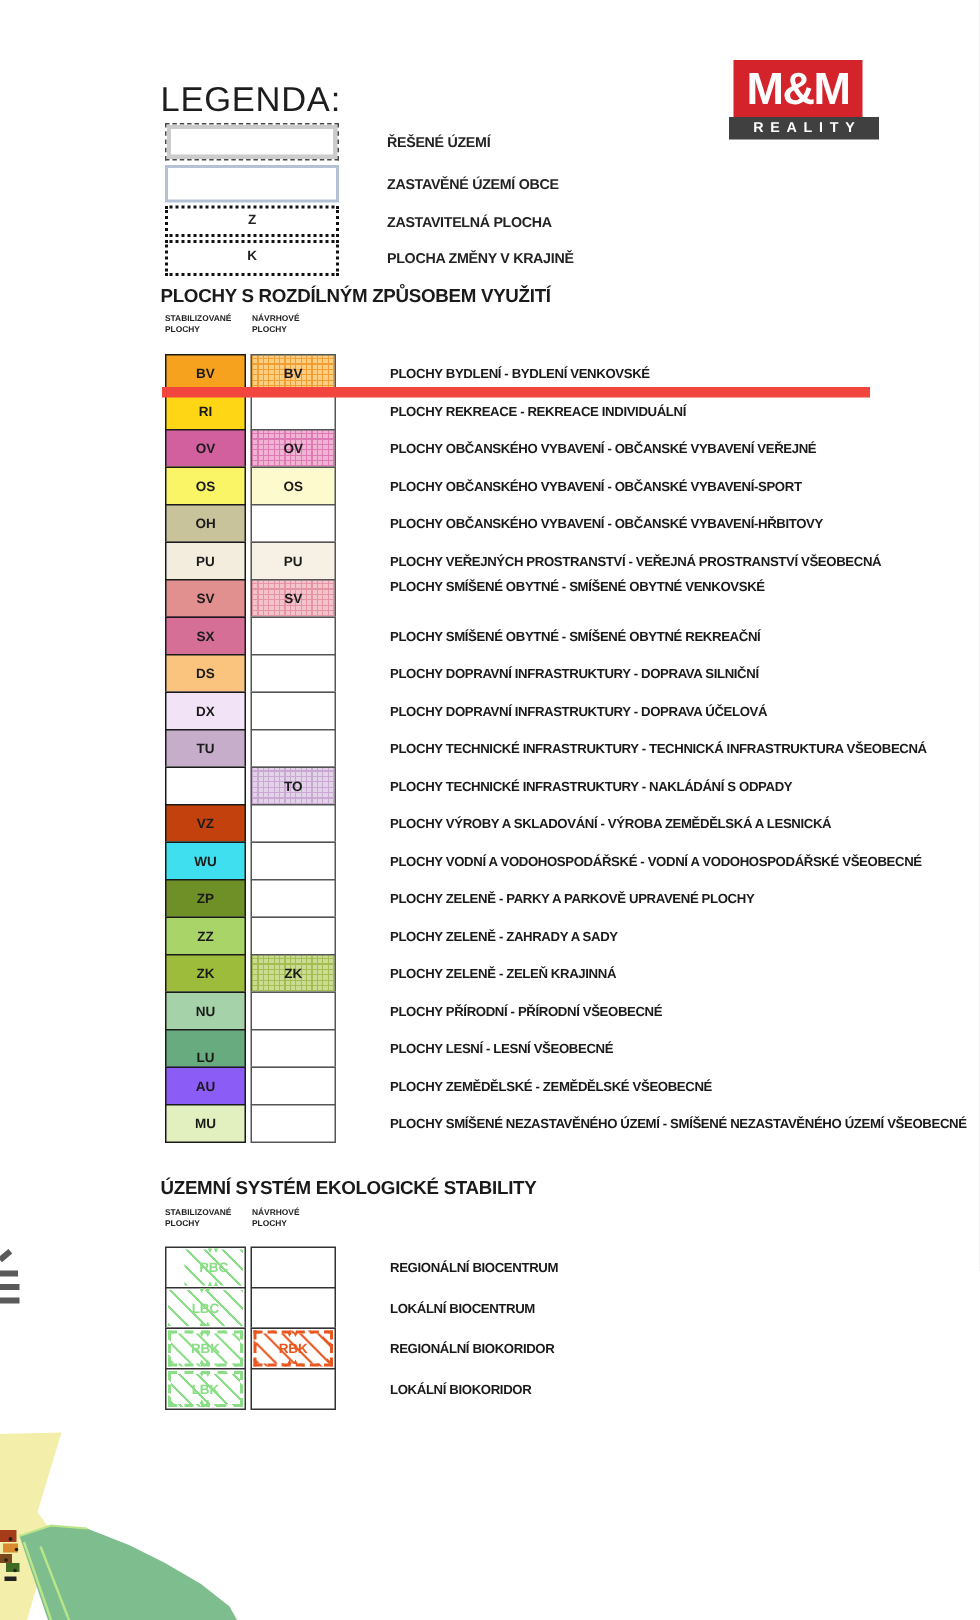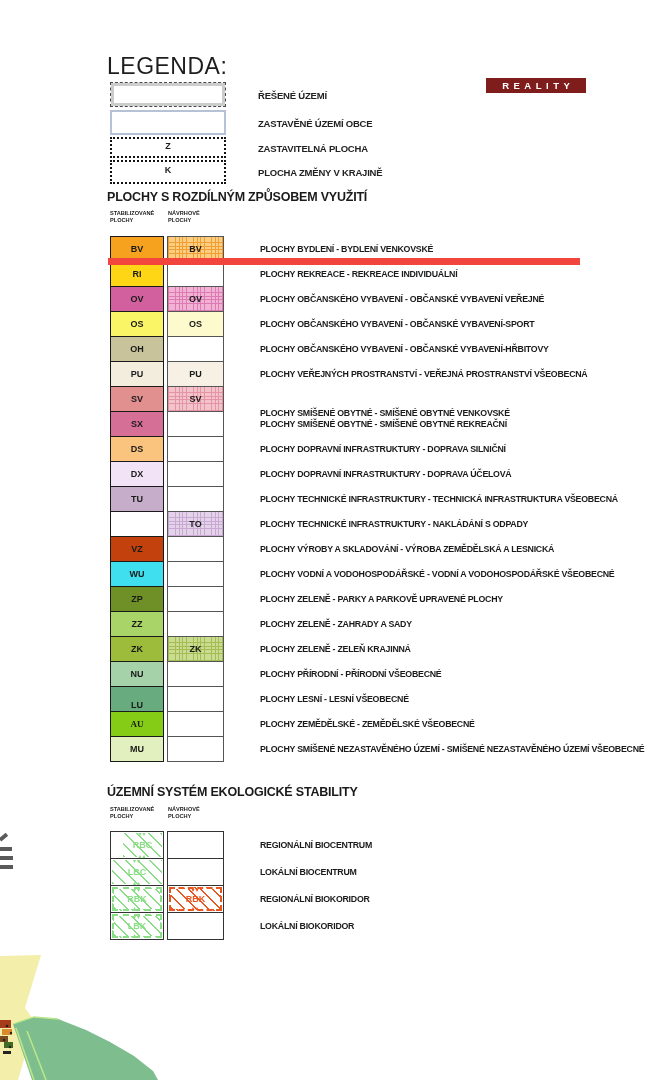--- a/index.html
+++ b/index.html
@@ -48,21 +48,22 @@
   .map-frag{left:0;top:950px;width:220px;height:130px;}
 </style>
 </head>
 <body>
 
 <div class="page">
 
   <div class="abs title">LEGENDA:</div>
 
   <div class="abs logo">
-    <div class="logo-blue" style="background: #7f1d1d;">REALITY</div>
+    <div class="logo-red" style="background: rgb(213, 35, 43);">M&amp;M</div>
+    <div class="logo-blue" style="background: #404040;">REALITY</div>
   </div>
 
   <div id="boundary-rows">
       <div class="b-box dashed-gray" style="top: 82px; height: 25px;"></div>
       <div class="b-label" style="top: 89.5px;">ŘEŠENÉ ÚZEMÍ</div>
       <div class="b-box solid-blue" style="top: 110px; height: 25px;"></div>
       <div class="b-label" style="top: 117.5px;">ZASTAVĚNÉ ÚZEMÍ OBCE</div>
       <div class="b-box dotted-black" style="top: 137px; height: 21px;">
         <div class="b-code" style="top: 1.5px;">Z</div>
       </div>
@@ -120,21 +121,21 @@
       <div class="cell lu-c2" style="top: 125px; height: 26px; background-color: rgb(246, 241, 228);">
         <span class="code">PU</span>
       </div>
       <div class="lu-desc" style="top: 125px; line-height: 26px;">PLOCHY VEŘEJNÝCH PROSTRANSTVÍ - VEŘEJNÁ PROSTRANSTVÍ VŠEOBECNÁ</div>
       <div class="cell lu-c1" style="top: 150px; height: 26px; background: rgb(225, 143, 143);">
         <span class="code">SV</span>
       </div>
       <div class="cell lu-c2" style="top: 150px; height: 26px; background-color: rgb(243, 195, 203); background-image: repeating-linear-gradient(0deg, rgb(228, 148, 162) 0px, rgb(228, 148, 162) 0.8px, transparent 0.8px, transparent 3.6px), repeating-linear-gradient(90deg, rgb(228, 148, 162) 0px, rgb(228, 148, 162) 0.8px, transparent 0.8px, transparent 3.6px);">
         <span class="code">SV</span>
       </div>
-      <div class="lu-desc" style="top: 164px; line-height: 26px;">PLOCHY SMÍŠENÉ OBYTNÉ - SMÍŠENÉ OBYTNÉ VENKOVSKÉ</div>
+      <div class="lu-desc" style="top: 142px; line-height: 26px;">PLOCHY SMÍŠENÉ OBYTNÉ - SMÍŠENÉ OBYTNÉ VENKOVSKÉ</div>
       <div class="cell lu-c1" style="top: 175px; height: 26px; background: rgb(214, 111, 149);">
         <span class="code">SX</span>
       </div>
       <div class="cell lu-c2" style="top: 175px; height: 26px; background-color: rgb(255, 255, 255);">
         <span class="code"></span>
       </div>
       <div class="lu-desc" style="top: 175px; line-height: 26px;">PLOCHY SMÍŠENÉ OBYTNÉ - SMÍŠENÉ OBYTNÉ REKREAČNÍ</div>
       <div class="cell lu-c1" style="top: 200px; height: 26px; background: rgb(250, 196, 126);">
         <span class="code">DS</span>
       </div>
@@ -205,21 +206,21 @@
         <span class="code"></span>
       </div>
       <div class="lu-desc" style="top: 425px; line-height: 26px;">PLOCHY PŘÍRODNÍ - PŘÍRODNÍ VŠEOBECNÉ</div>
       <div class="cell lu-c1" style="top: 450px; height: 38px; background: rgb(104, 171, 126);">
         <span class="code">LU</span>
       </div>
       <div class="cell lu-c2" style="top: 450px; height: 26px; background-color: rgb(255, 255, 255);">
         <span class="code"></span>
       </div>
       <div class="lu-desc" style="top: 450px; line-height: 26px;">PLOCHY LESNÍ - LESNÍ VŠEOBECNÉ</div>
-      <div class="cell lu-c1" style="top: 475px; height: 26px; background: #84cc16; font-family: Liberation Serif, serif;">
+      <div class="cell lu-c1" style="top: 475px; height: 26px; background: #8b5cf6;">
         <span class="code">AU</span>
       </div>
       <div class="cell lu-c2" style="top: 475px; height: 26px; background-color: rgb(255, 255, 255);">
         <span class="code"></span>
       </div>
       <div class="lu-desc" style="top: 475px; line-height: 26px;">PLOCHY ZEMĚDĚLSKÉ - ZEMĚDĚLSKÉ VŠEOBECNÉ</div>
       <div class="cell lu-c1" style="top: 500px; height: 26px; background: rgb(225, 240, 190);">
         <span class="code">MU</span>
       </div>
       <div class="cell lu-c2" style="top: 500px; height: 26px; background-color: rgb(255, 255, 255);">

